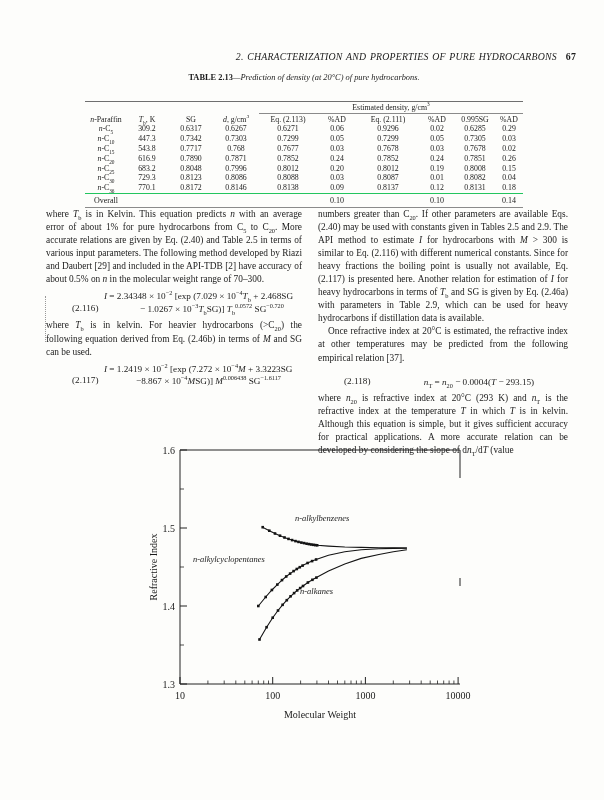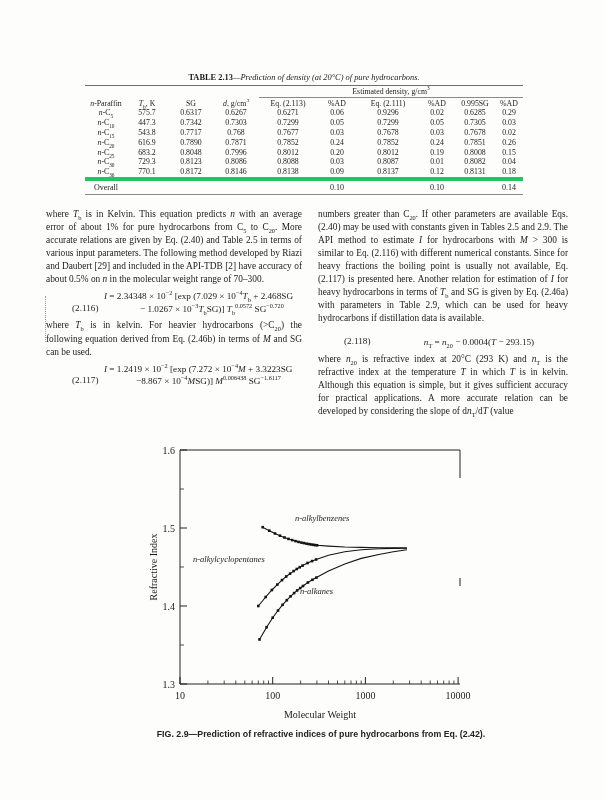--- a/index.html
+++ b/index.html
@@ -4,30 +4,30 @@
 <style>
   html,body{margin:0;padding:0;background:#e9e9e9;}
   .page{position:relative;width:604px;height:800px;margin:0 auto;background:#fdfdfb;
         font-family:"Liberation Serif",serif;color:#1b1b1b;overflow:hidden;}
   
   .running-head{position:absolute;top:51px;left:40px;right:28px;text-align:right;
         font-size:9.8px;font-style:italic;letter-spacing:.2px;word-spacing:1px;}
   .running-head .pageno{font-style:normal;font-weight:bold;margin-left:9px;}
   
   .tablewrap{position:absolute;left:85px;top:73px;width:438px;}
-  .tbl-title{text-align:center;font-size:8.4px;margin-bottom:3px;white-space:nowrap;}
+  .tbl-title{text-align:center;font-size:8.4px;margin-bottom:19px;white-space:nowrap;}
   .tbl-title .tt-b{font-weight:bold;}
   .tbl-title .tt-i{font-style:italic;}
   .rule-full{border-top:1.4px solid #6f6f6f;}
   .span-head{margin:1px 0 0 174px;width:264px;text-align:center;font-size:7.8px;
         border-bottom:1px solid #8a8a8a;padding-bottom:1px;}
   table.density{width:438px;border-collapse:collapse;table-layout:fixed;font-size:7.8px;line-height:8.6px;margin-top:1px;}
   table.density th,table.density td{font-weight:normal;text-align:center;padding:.6px 0;overflow:hidden;white-space:nowrap;}
   table.density .c0{text-align:center;padding-left:2px;}
-  table.density tr.overall td{border-top:4px solid #22c55e;border-bottom:1.6px solid #8a8a8a;padding-top:2.5px;padding-bottom:2px;font-size:8px;}
+  table.density tr.overall td{border-top:1px solid #22c55e;border-bottom:1.6px solid #8a8a8a;padding-top:2.5px;padding-bottom:2px;font-size:8px;}
   sub,sup{font-size:68%;line-height:0;}
   
   .bodycol{position:absolute;top:208px;font-size:9.35px;line-height:13.05px;text-align:justify;}
   .col-left{left:46px;width:256px;}
   .col-right{left:318px;width:250px;}
   .bodycol p{margin:0;}
   .indent{text-indent:10px;}
   .eq{position:relative;font-size:9.2px;line-height:12.6px;margin:4px 0 4px;text-align:left;}
   .eq .num{position:absolute;left:0;bottom:1px;padding-left:26px;}
   .eq .l1{padding-left:58px;}
@@ -40,20 +40,23 @@
   .figure{position:absolute;left:105px;top:440px;width:460px;height:300px;}
   .figure svg{font-family:"Liberation Serif",serif;}
   .fig-caption{position:absolute;left:105px;top:729px;width:432px;text-align:center;
         font-family:"Liberation Sans",sans-serif;font-weight:bold;font-size:8.8px;color:#222;}
 </style>
 </head>
 <body>
 
 <div class="page">
 
+  <div class="running-head">
+    <span>2. CHARACTERIZATION AND PROPERTIES OF PURE HYDROCARBONS</span><span class="pageno">67</span>
+  </div>
 
   <div class="tablewrap">
     <div class="tbl-title">
       <span class="tt-b">TABLE 2.13</span><span class="tt-i">—Prediction of density (at 20°C) of pure hydrocarbons.</span>
     </div>
     <div class="rule-full"></div>
     <div class="span-head">Estimated density, g/cm<sup>3</sup></div>
     <table class="density">
       <colgroup>
         <col style="width:40px">
@@ -77,21 +80,21 @@
             <th>%AD</th>
             <th>Eq. (2.111)</th>
             <th>%AD</th>
             <th>0.995SG</th>
             <th>%AD</th>
           </tr>
       </thead>
       <tbody>
           <tr>
             <td class="c0"><i>n</i>-C<sub>5</sub></td>
-            <td>575.7</td>
+            <td>309.2</td>
             <td>0.6317</td>
             <td>0.6267</td>
             <td>0.6271</td>
             <td>0.06</td>
             <td>0.9296</td>
             <td>0.02</td>
             <td>0.6285</td>
             <td>0.29</td>
           </tr>
           <tr>
@@ -194,20 +197,21 @@
       <span class="num">(2.117)</span>
       <div class="l1"><i>I</i> = 1.2419 × 10<sup>−2</sup> [exp (7.272 × 10<sup>−4</sup><i>M</i> + 3.3223SG</div>
       <div class="l2">−8.867 × 10<sup>−4</sup><i>M</i>SG)] <i>M</i><sup>0.006438</sup> SG<sup>−1.6117</sup></div>
     </div>
   </div>
 
   <div class="artifact-dots"></div>
 
   <div class="bodycol col-right">
     <p>numbers greater than C<sub>20</sub>. If other parameters are available Eqs. (2.40) may be used with constants given in Tables 2.5 and 2.9. The API method to estimate <i>I</i> for hydrocarbons with <i>M</i> &gt; 300 is similar to Eq. (2.116) with different numerical constants. Since for heavy fractions the boiling point is usually not available, Eq. (2.117) is presented here. Another relation for estimation of <i>I</i> for heavy hydrocarbons in terms of <i>T</i><sub>b</sub> and SG is given by Eq. (2.46a) with parameters in Table 2.9, which can be used for heavy hydrocarbons if distillation data is available.</p>
+    <p class="indent">Once refractive index at 20°C is estimated, the refractive index at other temperatures may be predicted from the following empirical relation [37].</p>
     <div class="eq eq118">
       <span class="num">(2.118)</span>
       <div class="body"><i>n</i><sub>T</sub> = <i>n</i><sub>20</sub> − 0.0004(<i>T</i> − 293.15)</div>
     </div>
     <p>where <i>n</i><sub>20</sub> is refractive index at 20°C (293 K) and <i>n</i><sub>T</sub> is the refractive index at the temperature <i>T</i> in which <i>T</i> is in kelvin. Although this equation is simple, but it gives sufficient accuracy for practical applications. A more accurate relation can be developed by considering the slope of d<i>n</i><sub>T</sub>/d<i>T</i> (value</p>
   </div>
 
   <div class="figure">
     <svg width="460" height="300" viewBox="0 0 460 300" xmlns="http://www.w3.org/2000/svg">
         <path d="M75,10 H355 M75,10 V244 M75,244 H355 M355,10 V38 M355,138 V146" stroke="#222" fill="none" stroke-width="1"></path>
@@ -302,15 +306,14 @@
         <rect x="187.8" y="151.8" width="2.6" height="2.6" fill="#141414"></rect>
         <rect x="190.9" y="149.1" width="2.6" height="2.6" fill="#141414"></rect>
         <rect x="193.9" y="146.8" width="2.6" height="2.6" fill="#141414"></rect>
         <rect x="196.7" y="144.7" width="2.6" height="2.6" fill="#141414"></rect>
         <rect x="201.6" y="141.2" width="2.6" height="2.6" fill="#141414"></rect>
         <rect x="206.1" y="138.5" width="2.6" height="2.6" fill="#141414"></rect>
         <rect x="210.1" y="136.3" width="2.6" height="2.6" fill="#141414"></rect>
         <text x="195.0" y="153.9" font-size="8.5" font-style="italic" fill="#1b1b1b">n-alkanes</text>
       </svg>
   </div>
-  <div class="fig-caption">FIG. 2.9—Prediction of refractive indices of pure hydrocarbons from Eq. (2.42).</div>
 
 </div>
 
 </body></html>

